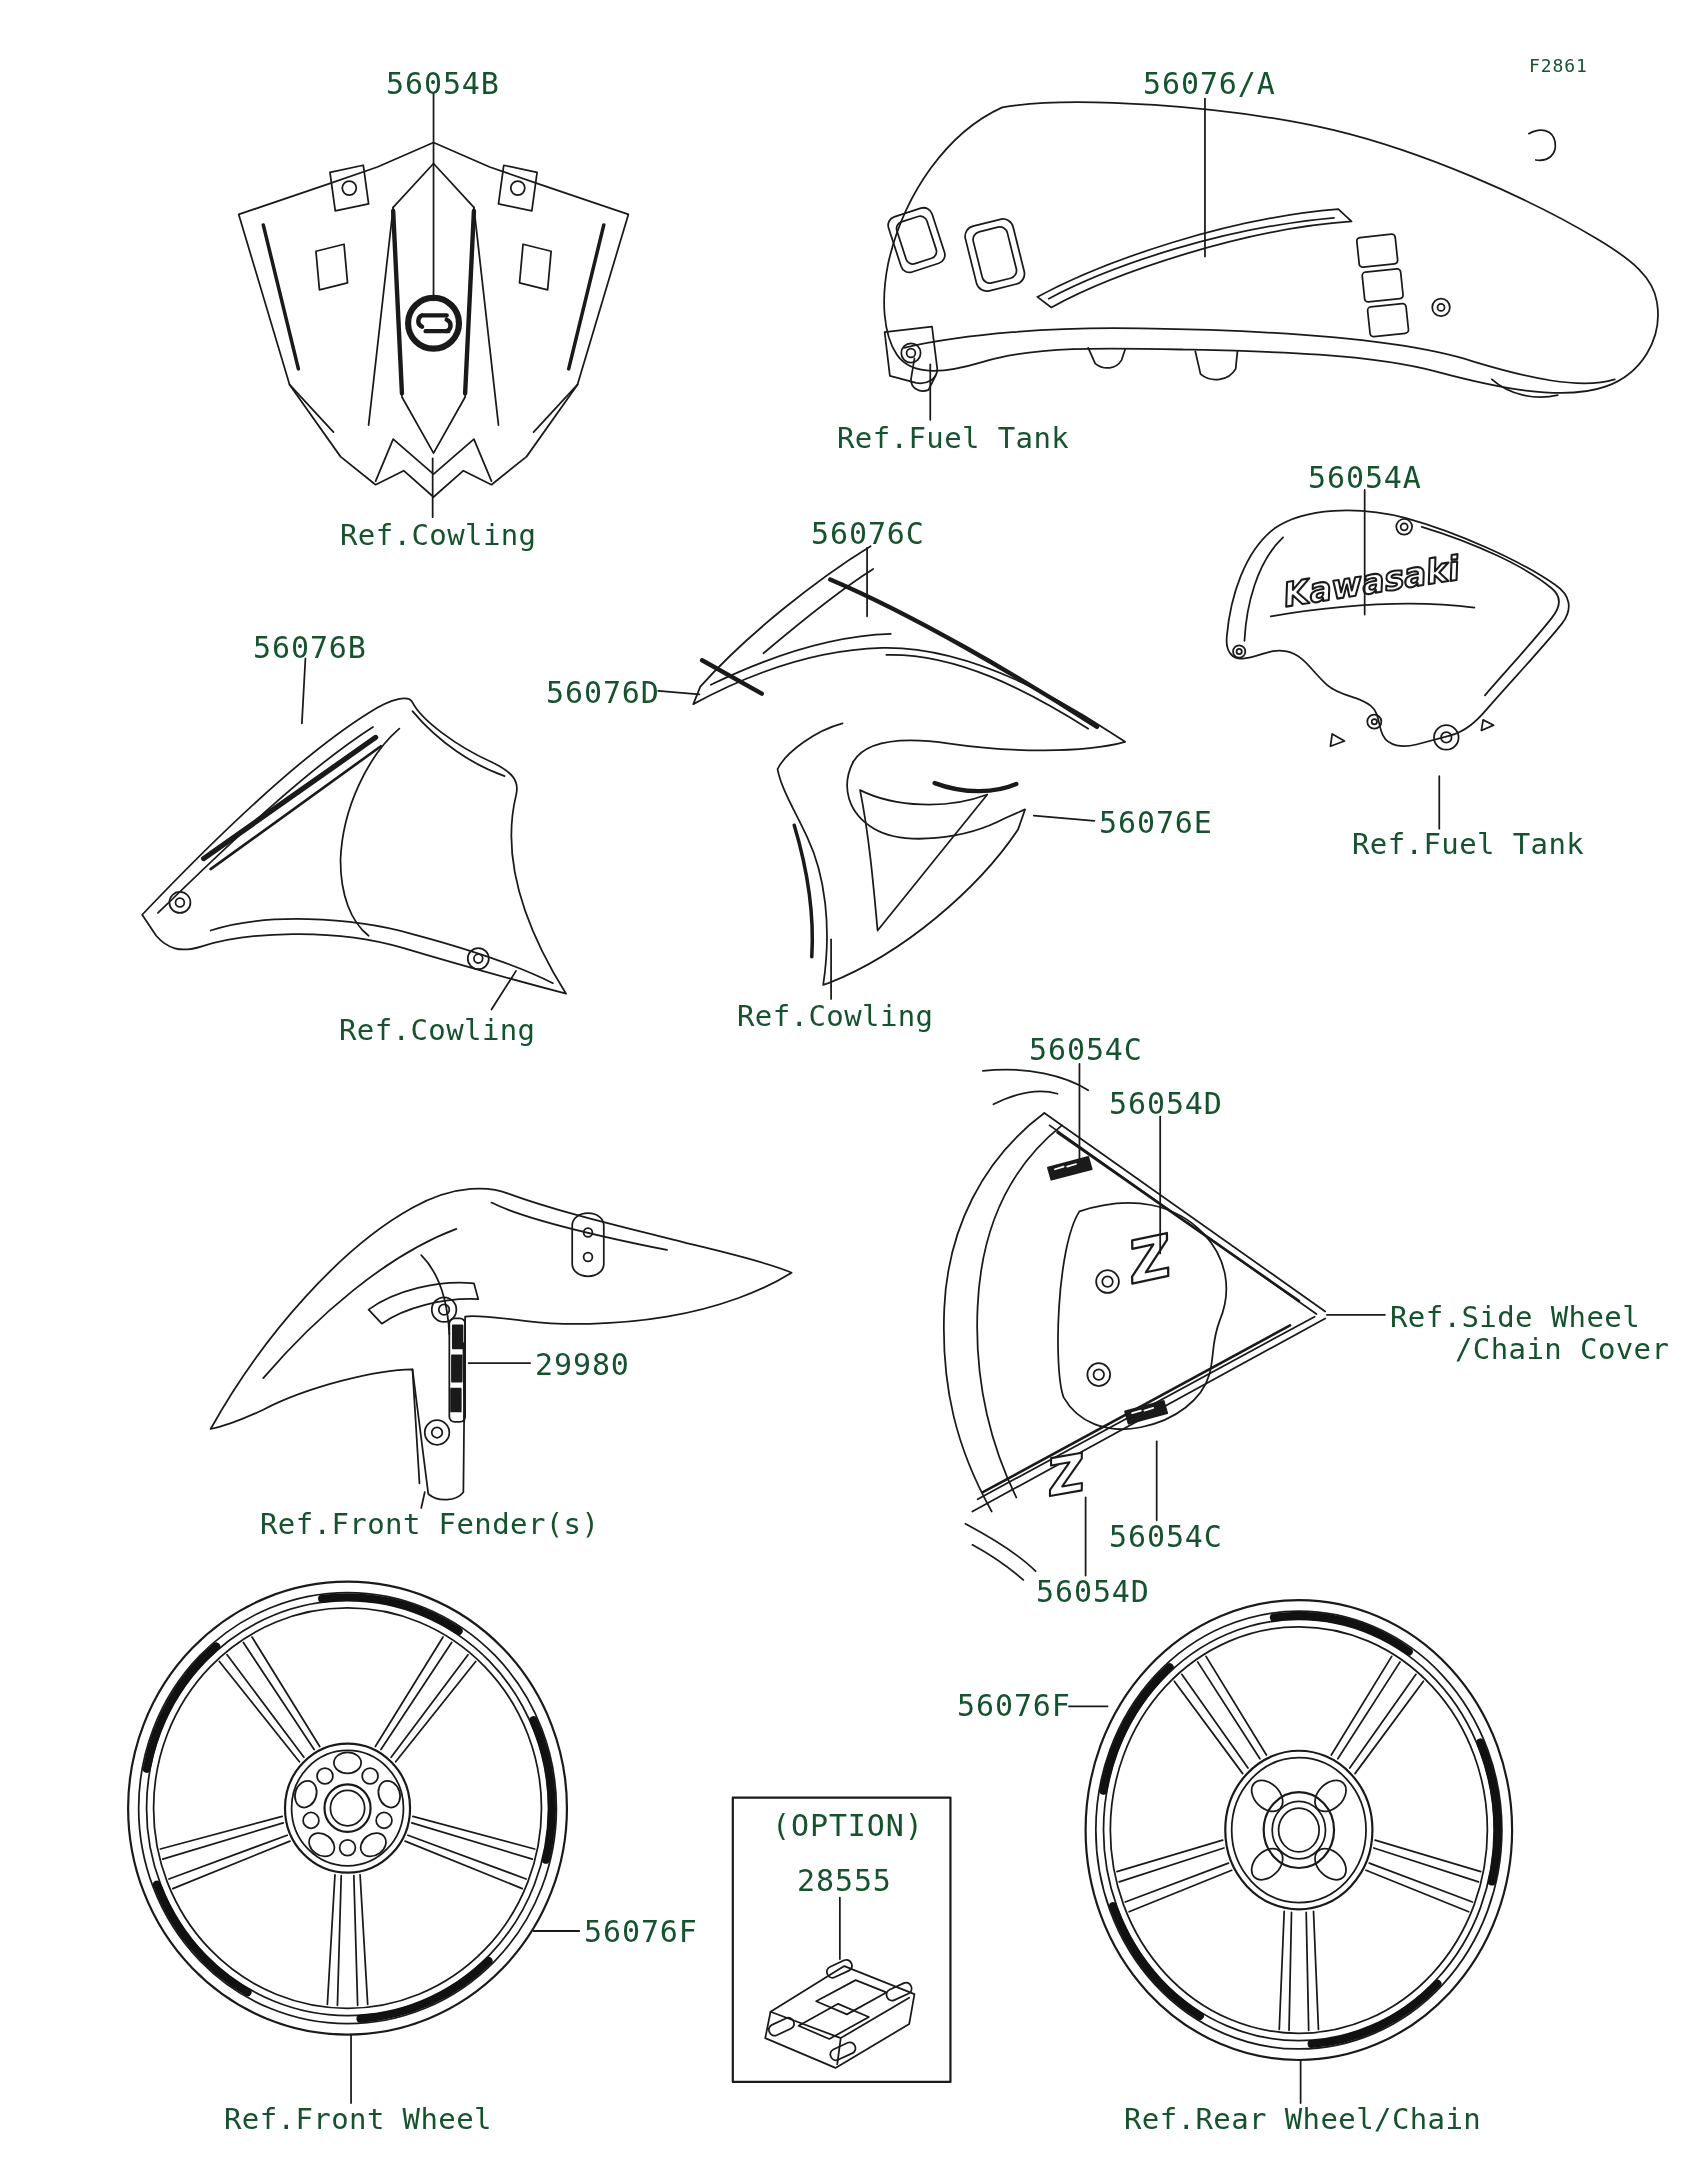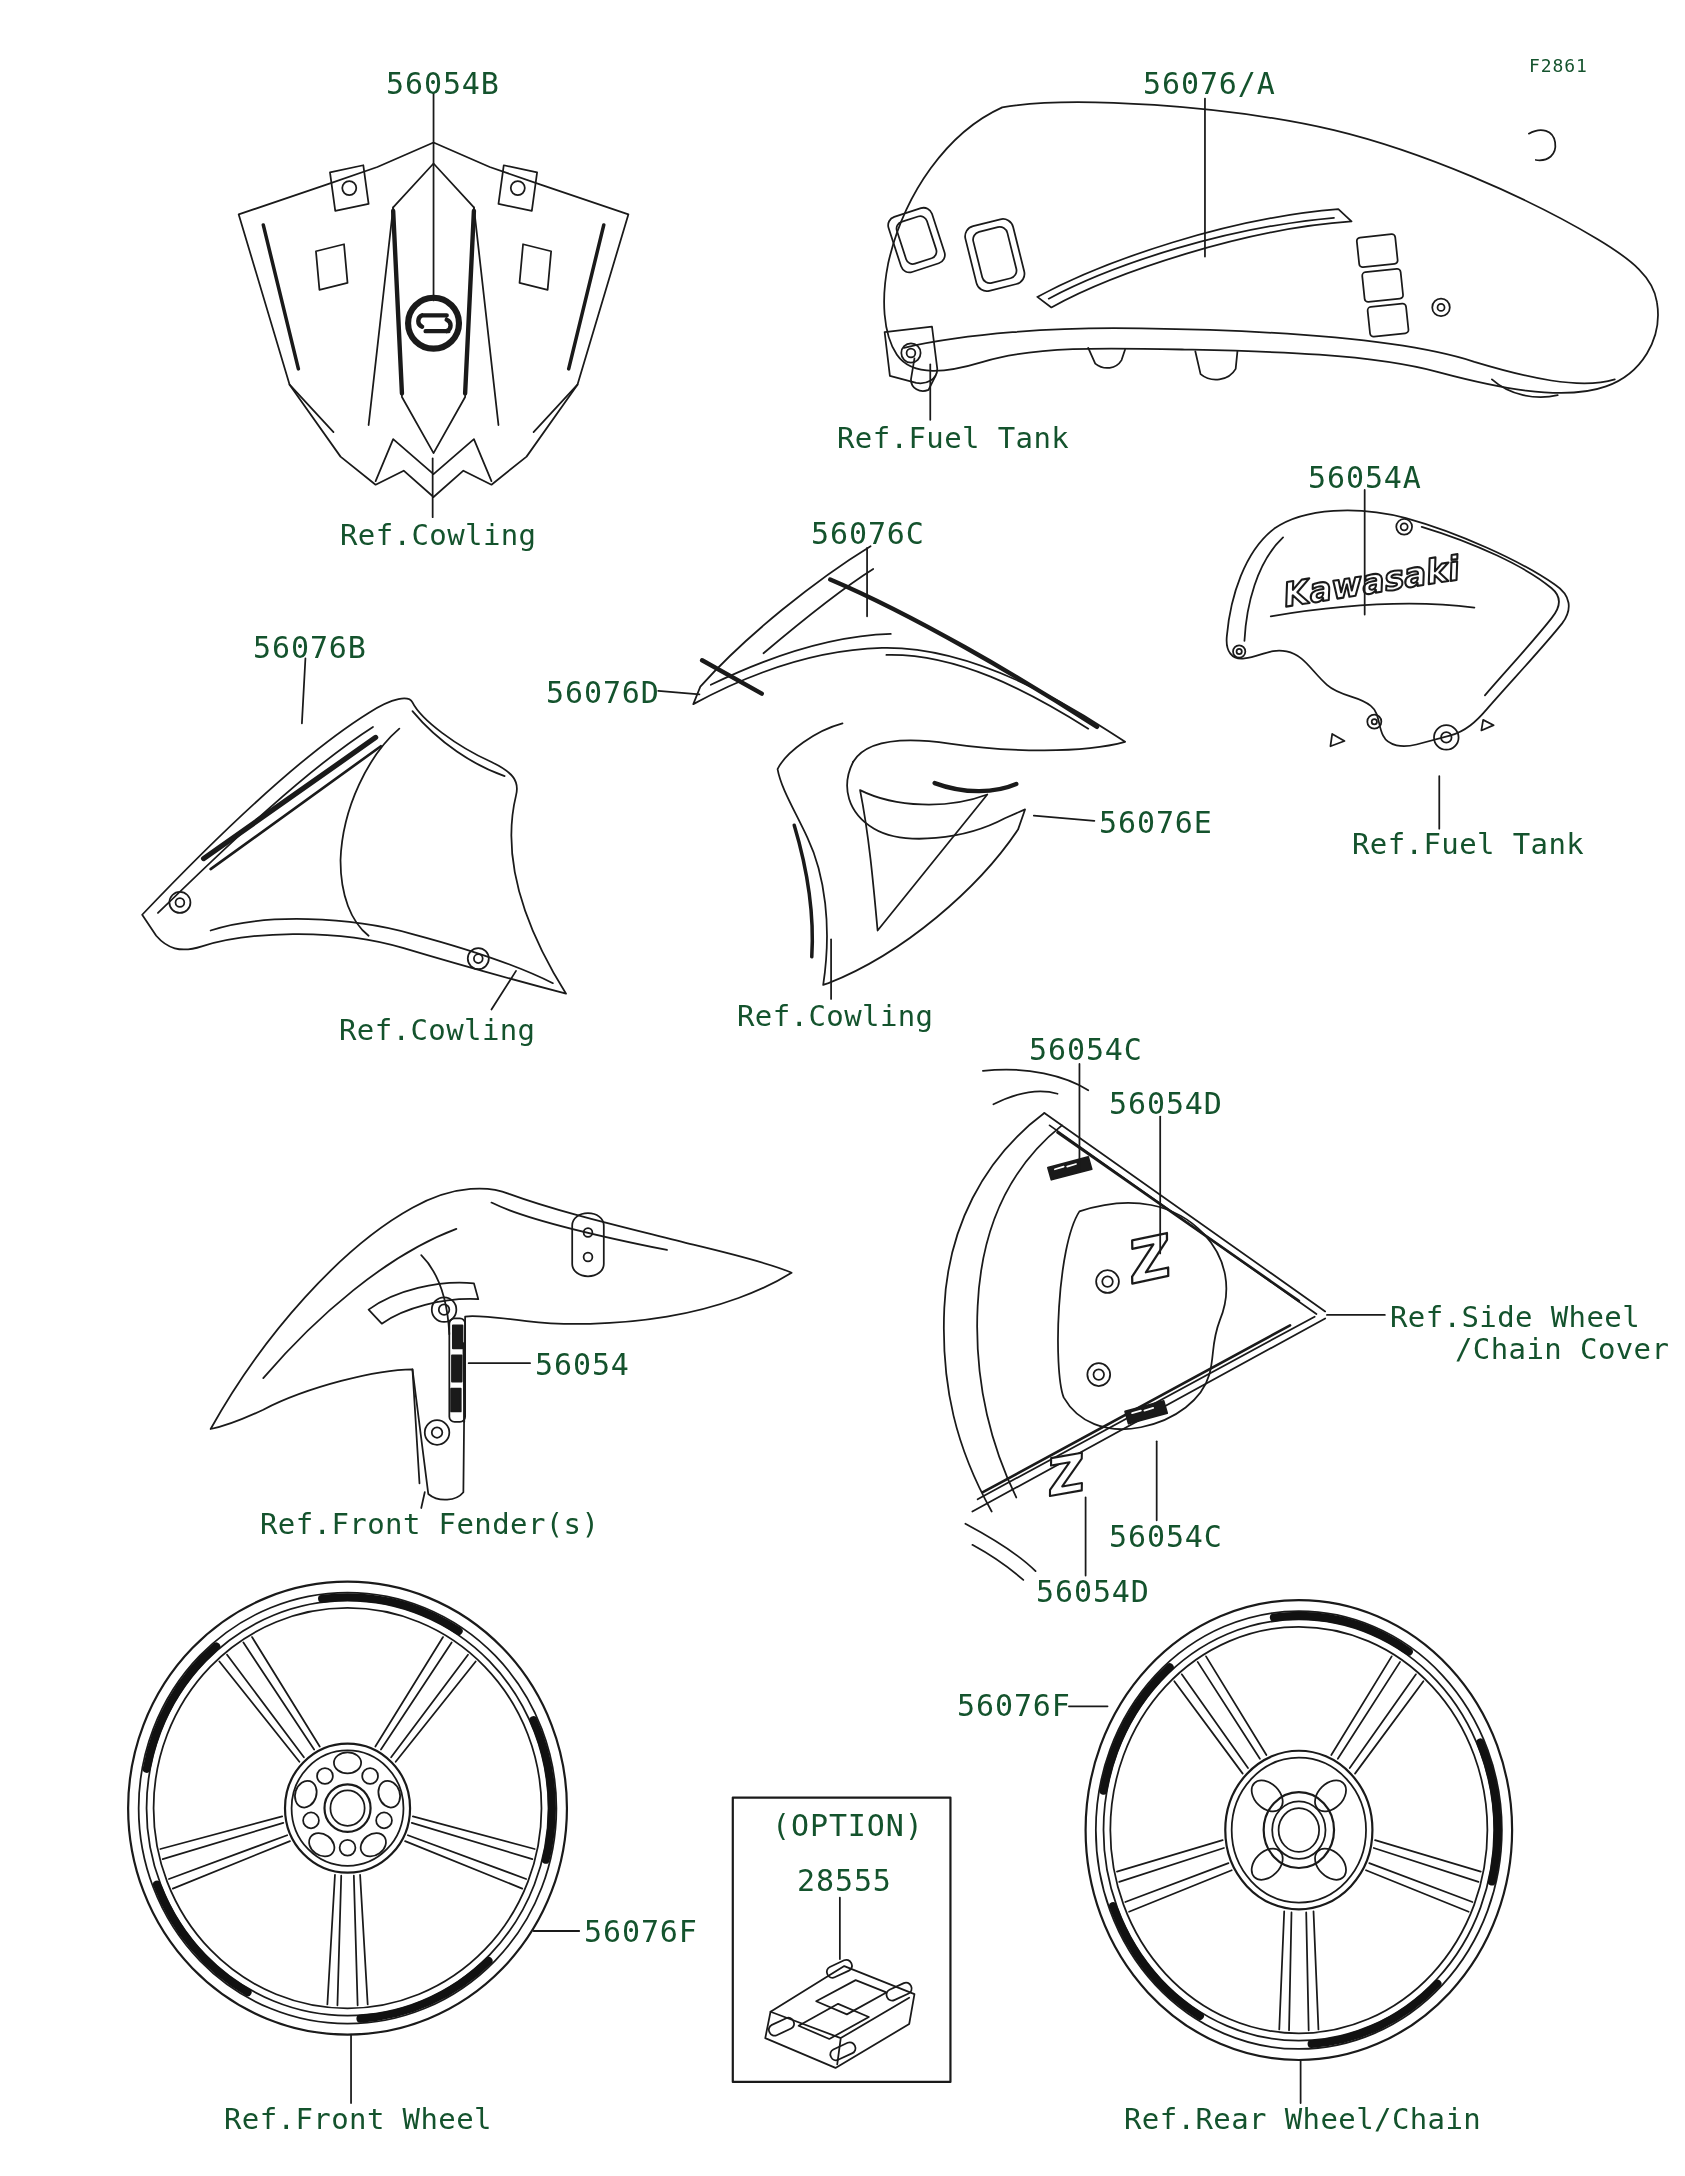--- a/index.html
+++ b/index.html
@@ -284,21 +284,21 @@
 
 <div class="lbl part" style="left:386px;top:69px">56054B</div>
 <div class="lbl part" style="left:1143px;top:69px">56076/A</div>
 <div class="lbl part" style="left:1308px;top:463px">56054A</div>
 <div class="lbl part" style="left:253px;top:633px">56076B</div>
 <div class="lbl part" style="left:811px;top:519px">56076C</div>
 <div class="lbl part" style="left:546px;top:678px">56076D</div>
 <div class="lbl part" style="left:1099px;top:808px">56076E</div>
 <div class="lbl part" style="left:1029px;top:1035px">56054C</div>
 <div class="lbl part" style="left:1109px;top:1089px">56054D</div>
-<div class="lbl part" style="left:535px;top:1350px">56054</div>
+<div class="lbl part" style="left:535px;top:1350px">29980</div>
 <div class="lbl part" style="left:1109px;top:1522px">56054C</div>
 <div class="lbl part" style="left:1036px;top:1577px">56054D</div>
 <div class="lbl part" style="left:957px;top:1691px">56076F</div>
 <div class="lbl part" style="left:584px;top:1917px">56076F</div>
 <div class="lbl part" style="left:772px;top:1811px">(OPTION)</div>
 <div class="lbl part" style="left:797px;top:1866px">28555</div>
 
 <div class="lbl ref" style="left:340px;top:521px">Ref.Cowling</div>
 <div class="lbl ref" style="left:837px;top:424px">Ref.Fuel Tank</div>
 <div class="lbl ref" style="left:1352px;top:830px">Ref.Fuel Tank</div>

